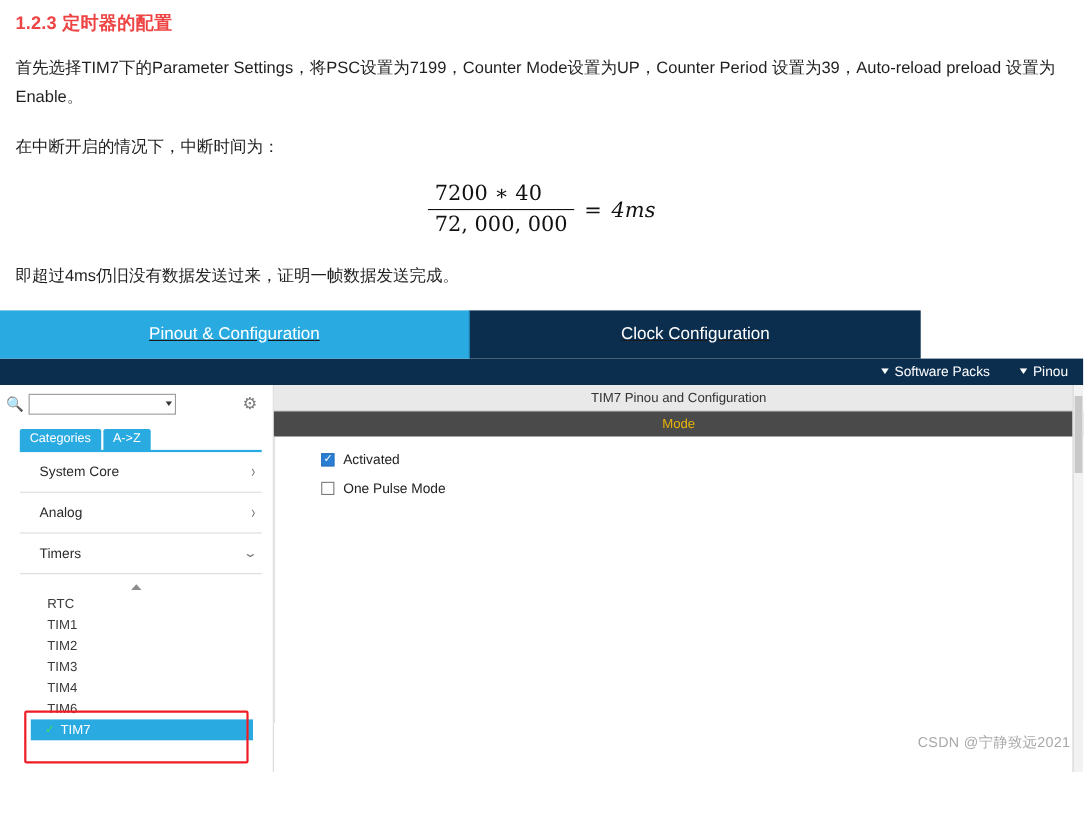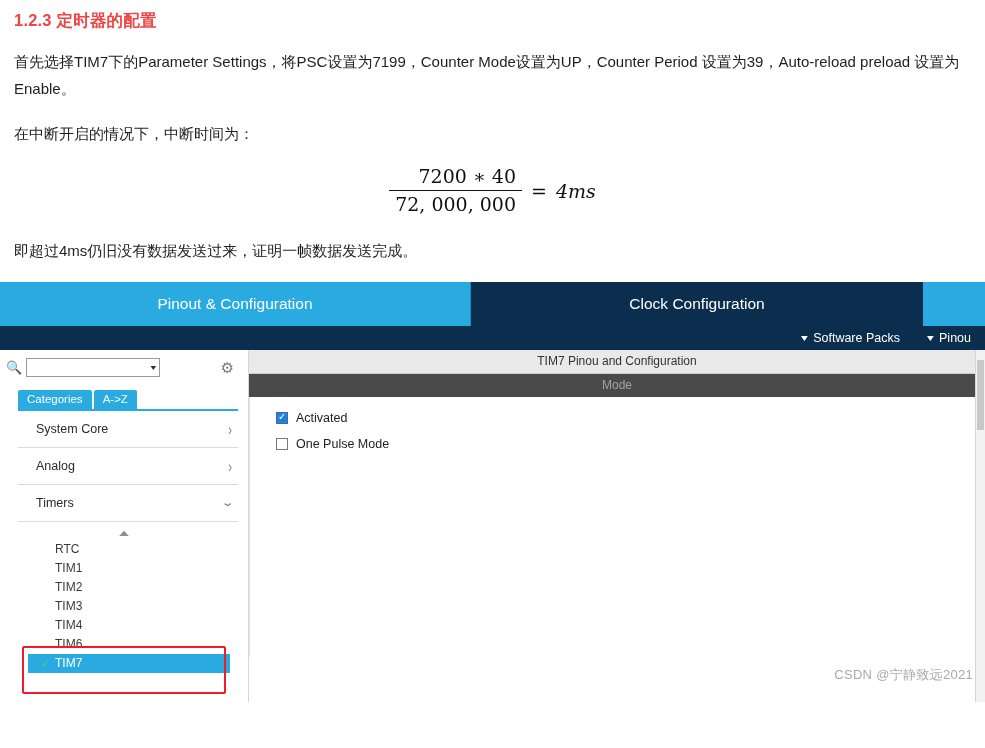--- a/index.html
+++ b/index.html
@@ -57,21 +57,21 @@
     font-family: "DejaVu Serif", serif;
     font-size: 19px;
     color: #111;
     display: flex;
     align-items: center;
     gap: 9px;
   }
   .frac {
     display: inline-flex;
     flex-direction: column;
-    align-items: flex-end;
+    align-items: flex-start;
     line-height: 1.25;
   }
   .frac .num {
     padding: 0 6px 1px 6px;
   }
   .frac .den {
     border-top: 1.3px solid #111;
     padding: 2px 6px 0 6px;
   }
   .eq { font-style: normal; }
@@ -82,21 +82,22 @@
     position: relative;
     width: 985px;
     height: 420px;
     background: #ffffff;
     overflow: hidden;
     margin-top: 4px;
   }
   .cube-tabbar {
     display: flex;
     height: 44px;
-    width: 985px;
+    width: 837px;
+    text-decoration: underline;
   }
   .tab {
     color: #ffffff;
     font-size: 15.5px;
     display: flex;
     align-items: center;
     justify-content: center;
     height: 44px;
   }
   .tab-pinout {
@@ -226,21 +227,21 @@
     transform: scaleX(1.8);
   }
   .tim-list {
     margin: 2px 0 0 0;
     padding: 0;
     list-style: none;
   }
   .tim-list li {
     font-size: 12px;
     color: #3a3a3a;
-    padding: 1px 0 1px 55px;
+    padding: 1px 0 1px 43px;
     line-height: 17px;
   }
   .tim-list li.selected {
     background: #29abe2;
     color: #ffffff;
     margin: 0 18px 0 28px;
     padding-left: 27px;
     position: relative;
   }
   .tim-list li.selected::before {
@@ -268,40 +269,41 @@
   .panel-title {
     background: #e9e9e9;
     color: #333333;
     font-size: 12px;
     text-align: center;
     padding: 4px 0 5px 0;
     border-bottom: 1px solid #cfcfcf;
   }
   .mode-bar {
     background: #4a4a4a;
-    color: #a3a3a3;
+    color: #eab308;
     font-size: 12px;
     text-align: center;
     padding: 4px 0 5px 0;
   }
   .mode-body {
     padding: 14px 0 0 26px;
     background: #ffffff;
     height: 260px;
     border-left: 1px solid #e2e2e2;
     border-right: 1px solid #c9c9c9;
     box-sizing: border-box;
   }
   .chk-row {
     display: flex;
     align-items: center;
     gap: 8px;
     font-size: 12.5px;
     color: #222;
     margin-bottom: 12px;
+    margin-left: 16px;
   }
   .chk {
     width: 12px;
     height: 12px;
     border: 1px solid #7b7b7b;
     background: #ffffff;
     display: inline-block;
     position: relative;
     box-sizing: border-box;
   }

